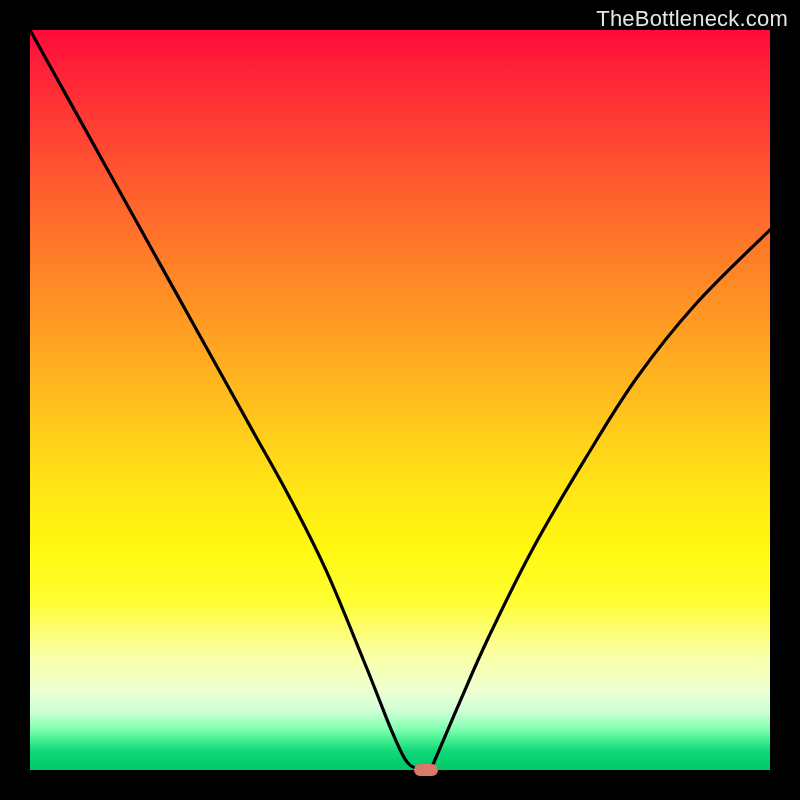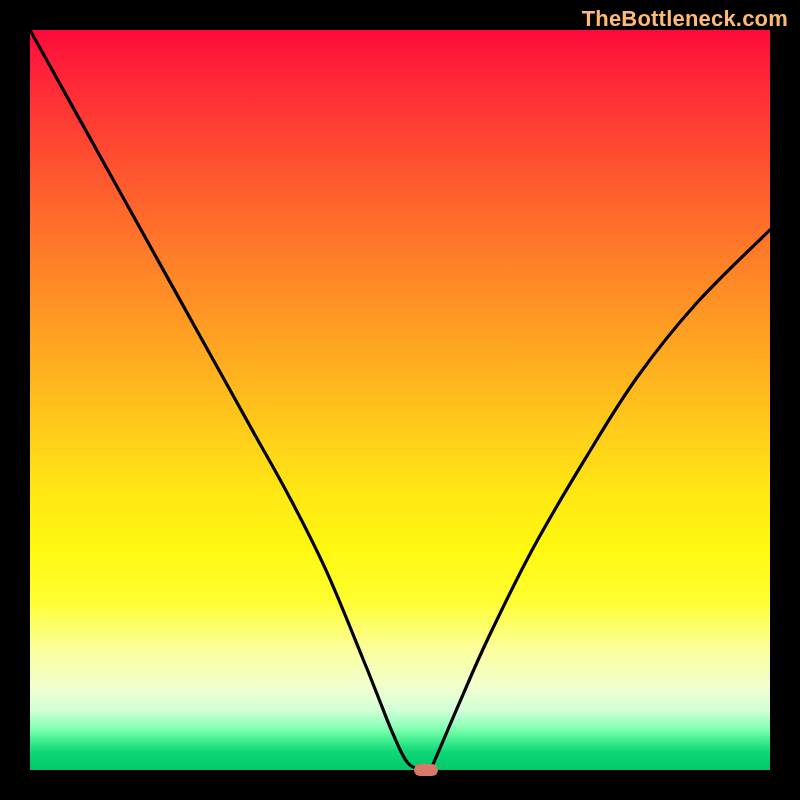--- a/index.html
+++ b/index.html
@@ -41,22 +41,22 @@
       #40ee90 96%,
       #10d878 97.5%,
       #00c868 100%
     );
   }
   .watermark {
     position: absolute;
     top: 6px;
     right: 12px;
     font-size: 22px;
-    font-weight: bold;
-    color: #fdba74;
+    font-weight: normal;
+    color: #e5e5e5;
     letter-spacing: 0.2px;
   }
   svg.curve {
     position: absolute;
     left: 0;
     top: 0;
     width: 740px;
     height: 740px;
     pointer-events: none;
   }

